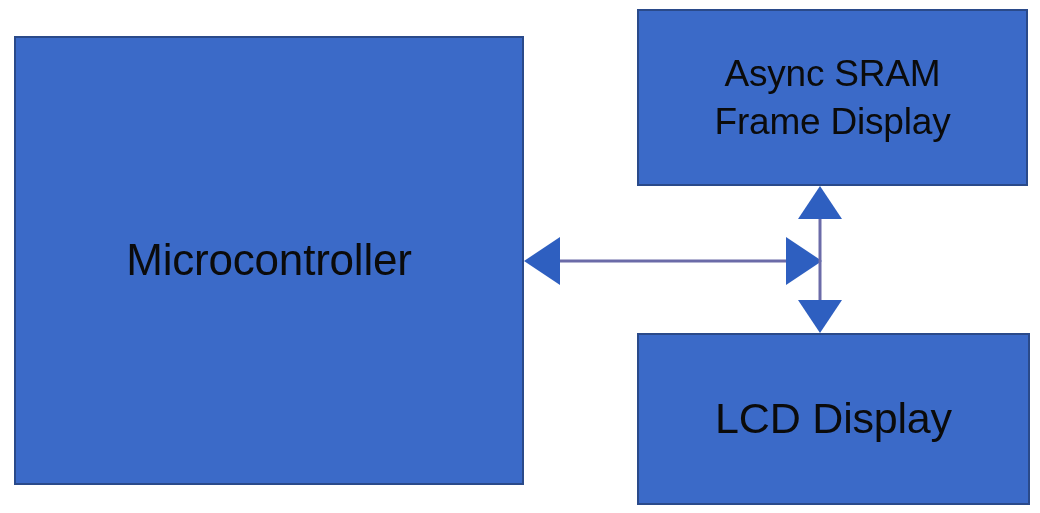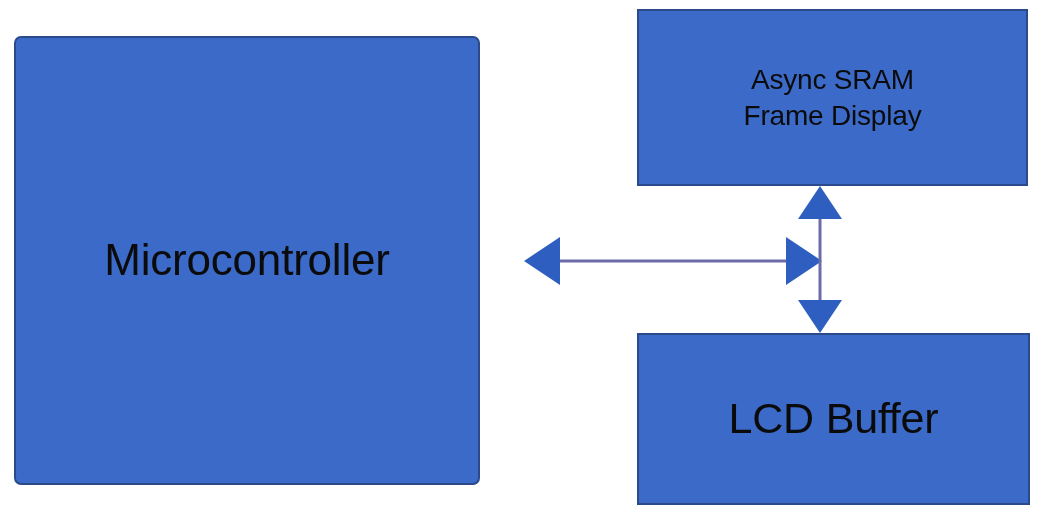--- a/index.html
+++ b/index.html
@@ -32,31 +32,30 @@
     font-family: "Liberation Sans", sans-serif;
     font-weight: 400;
     line-height: 1.28;
     text-align: center;
     letter-spacing: -0.2px;
     user-select: none;
   }
   #block-mcu {
     left: 14px;
     top: 36px;
-    width: 466px;
+    width: 510px;
     height: 449px;
     font-size: 44px;
-    border-radius: 7px;
   }
   #block-sram {
     left: 637px;
     top: 9px;
     width: 391px;
     height: 177px;
-    font-size: 28px;
+    font-size: 37px;
   }
   #block-lcd {
     left: 637px;
     top: 333px;
     width: 393px;
     height: 172px;
     font-size: 43px;
   }
   .block-line {
     display: block;
@@ -89,21 +88,21 @@
   <div class="block" id="block-mcu">
     <span class="block-line">Microcontroller</span>
   </div>
 
   <div class="block" id="block-sram">
     <span class="block-line">Async SRAM</span>
     <span class="block-line">Frame Display</span>
   </div>
 
   <div class="block" id="block-lcd">
-    <span class="block-line">LCD Buffer</span>
+    <span class="block-line">LCD Display</span>
   </div>
 
   <svg id="connectors" viewBox="0 0 1040 513">
 
     <g>
       <line class="conn-shaft" x1="556" y1="261" x2="800" y2="261"></line>
       <polygon class="conn-head" points="524,261 560,237 560,285"></polygon>
       <polygon class="conn-head" points="822,261 786,237 786,285"></polygon>
     </g>
 

